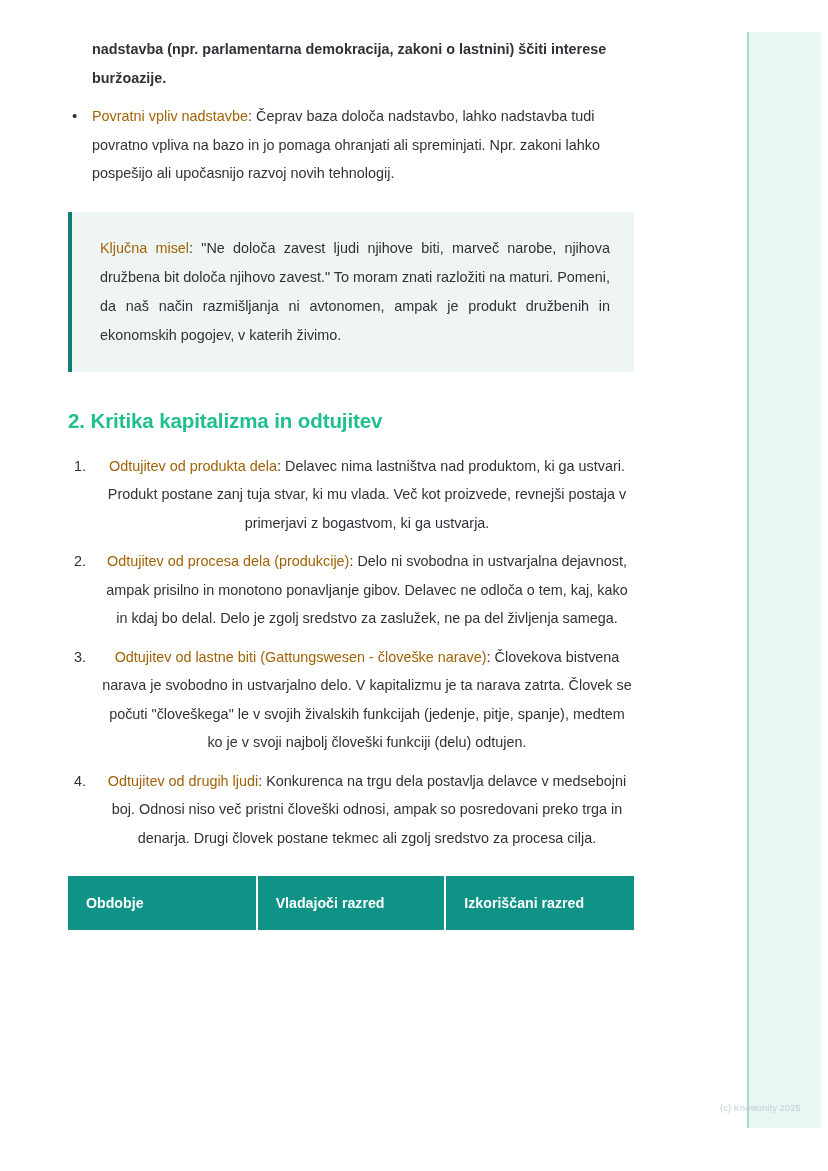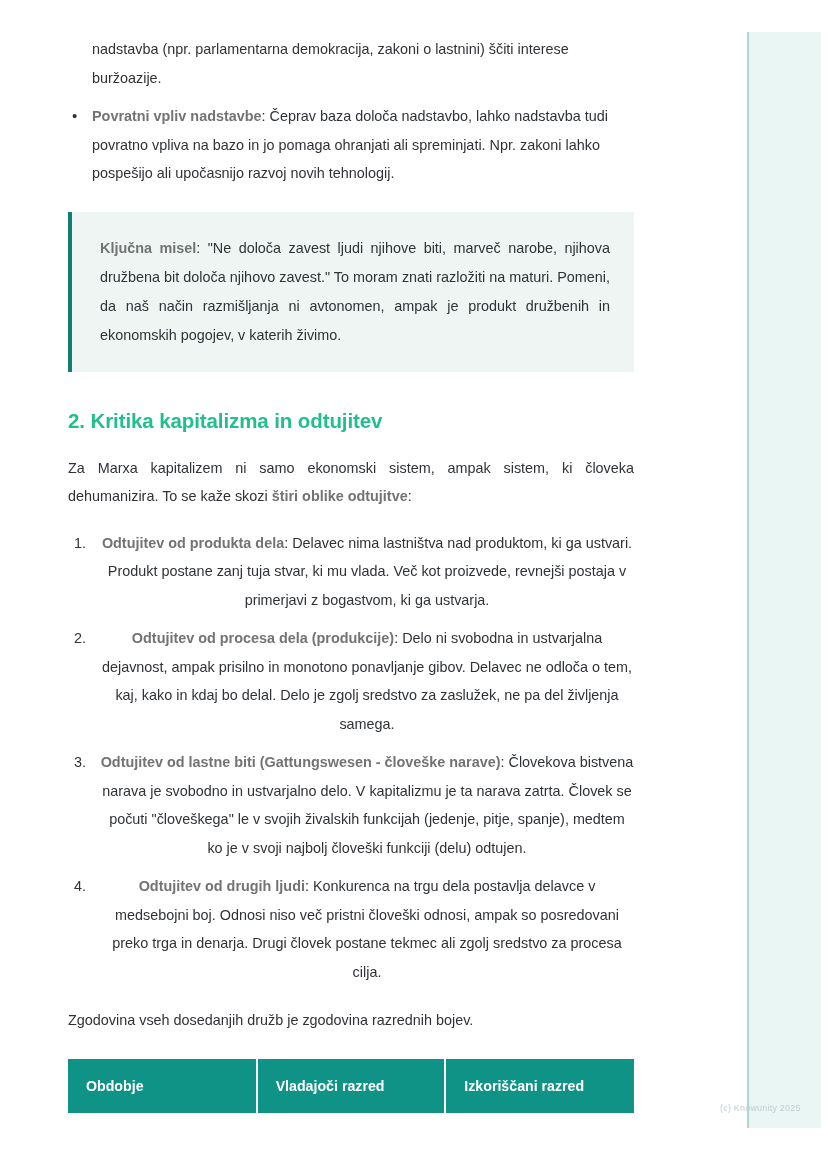--- a/index.html
+++ b/index.html
@@ -55,20 +55,21 @@
     line-height: 28.5px;
     color: #2f3337;
     text-align: justify;
     margin: 0;
   }
 
   
   .cont-block {
     padding-top: 35px;
     padding-left: 24px;
+    font-weight: bold;
   }
   .cont-block p {
     font-size: 14.4px;
     line-height: 28.5px;
     color: #2f3337;
     margin: 0;
     text-align: left;
   }
 
   
@@ -144,21 +145,21 @@
   ol.doc-ol > li::before {
     content: counter(li) ".";
     position: absolute;
     left: 6px;
     top: 0;
     font-size: 14.4px;
     line-height: 28.5px;
     color: #2f3337;
   }
 
-  strong { font-weight: bold; color: #737373; }
+  strong { font-weight: normal; color: #a16207; }
 
   
   .tbl-wrap {
     margin-top: 24px;
     width: 566px;
   }
   table.doc-table {
     border-collapse: collapse;
     width: 566px;
     table-layout: fixed;
@@ -207,39 +208,37 @@
         <strong>Povratni vpliv nadstavbe</strong><span>: </span><span>Čeprav baza določa nadstavbo, lahko nadstavba tudi povratno vpliva na bazo in jo pomaga ohranjati ali spreminjati. Npr. zakoni lahko pospešijo ali upočasnijo razvoj novih tehnologij.</span>
       </li>
     </ul>
 
     <div class="callout">
       <p><strong>Ključna misel</strong><span>: </span><span>"Ne določa zavest ljudi njihove biti, marveč narobe, njihova družbena bit določa njihovo zavest." To moram znati razložiti na maturi. Pomeni, da naš način razmišljanja ni avtonomen, ampak je produkt družbenih in ekonomskih pogojev, v katerih živimo.</span></p>
     </div>
 
     <h2 class="sec">2. Kritika kapitalizma in odtujitev</h2>
 
-    <p class="body lead"><span>Za Marxa kapitalizem ni samo ekonomski sistem, ampak sistem, ki človeka dehumanizira. To se kaže skozi </span><strong>štiri oblike odtujitve</strong><span>:</span></p>
 
     <ol class="doc-ol">
       <li>
         <strong>Odtujitev od produkta dela</strong><span>: </span><span>Delavec nima lastništva nad produktom, ki ga ustvari. Produkt postane zanj tuja stvar, ki mu vlada. Več kot proizvede, revnejši postaja v primerjavi z bogastvom, ki ga ustvarja.</span>
       </li>
       <li>
         <strong>Odtujitev od procesa dela (produkcije)</strong><span>: </span><span>Delo ni svobodna in ustvarjalna dejavnost, ampak prisilno in monotono ponavljanje gibov. Delavec ne odloča o tem, kaj, kako in kdaj bo delal. Delo je zgolj sredstvo za zaslužek, ne pa del življenja samega.</span>
       </li>
       <li>
         <strong>Odtujitev od lastne biti (Gattungswesen - človeške narave)</strong><span>: </span><span>Človekova bistvena narava je svobodno in ustvarjalno delo. V kapitalizmu je ta narava zatrta. Človek se počuti "človeškega" le v svojih živalskih funkcijah (jedenje, pitje, spanje), medtem ko je v svoji najbolj človeški funkciji (delu) odtujen.</span>
       </li>
       <li>
         <strong>Odtujitev od drugih ljudi</strong><span>: </span><span>Konkurenca na trgu dela postavlja delavce v medsebojni boj. Odnosi niso več pristni človeški odnosi, ampak so posredovani preko trga in denarja. Drugi človek postane tekmec ali zgolj sredstvo za procesa cilja.</span>
       </li>
     </ol>
 
 
-    <p class="body lead" style="text-align:left;">Zgodovina vseh dosedanjih družb je zgodovina razrednih bojev.</p>
 
     <div class="tbl-wrap">
       <table class="doc-table">
         <thead>
           <tr>
             <th>Obdobje</th>
             <th>Vladajoči razred</th>
             <th>Izkoriščani razred</th>
           </tr>
         </thead>

